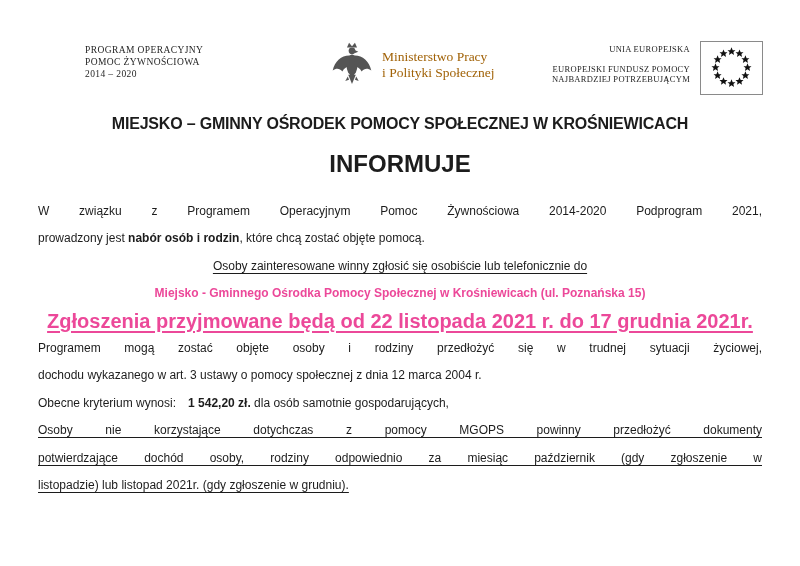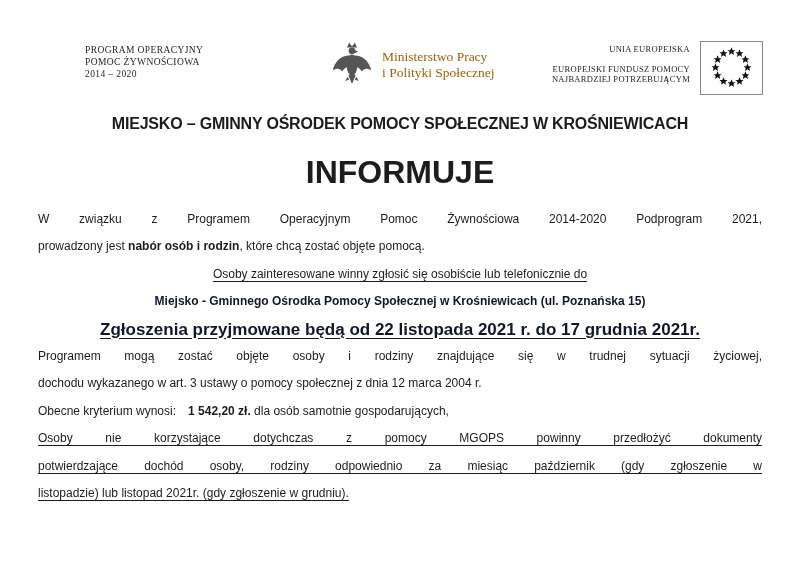--- a/index.html
+++ b/index.html
@@ -25,30 +25,30 @@
     position:absolute; right:110px; top:44px; text-align:right;
     font-family:"Liberation Serif", serif; font-size:8.5px; line-height:10.5px;
     letter-spacing:0.3px; color:#262626;
   }
   .eu-text .eu-l1 { margin-bottom:9px; }
   .eu-flag { position:absolute; right:37px; top:41px; }
 
   
   .main { position:absolute; top:112px; left:38px; width:724px; }
   .title1 { text-align:center; font-weight:bold; font-size:16px; line-height:24px; letter-spacing:-0.2px; }
-  .title2 { text-align:center; font-weight:bold; font-size:32px; line-height:40px; margin-top:16px; }
+  .title2 { text-align:center; font-weight:bold; font-size:24px; line-height:40px; margin-top:8px; }
 
   
   .textblock { margin-top:14px; }
   .line { font-size:12px; line-height:27.4px; white-space:nowrap; }
   .just { text-align:justify; text-align-last:justify; }
   .ctr  { text-align:center; }
   .und  { text-decoration:underline; text-underline-offset:3px; }
-  .red  { color:#0f172a; font-weight:bold; }
-  .big  { font-size:17px; }
+  .red  { color:#ec4899; font-weight:bold; }
+  .big  { font-size:20px; }
   .indent2 { padding-left:207px; }
   .crit-gap { display:inline-block; width:12px; }
   b { font-weight:bold; }
 </style>
 </head>
 <body>
 
 <div class="doc">
 
   <div class="header">
@@ -119,21 +119,21 @@
       <div class="line just">W związku z Programem Operacyjnym Pomoc Żywnościowa 2014-2020 Podprogram 2021,</div>
 
       <div class="line"><span>prowadzony jest </span><b>nabór osób i rodzin</b><span>, które chcą zostać objęte pomocą.</span></div>
 
       <div class="line ctr und">Osoby zainteresowane winny zgłosić się osobiście lub telefonicznie do</div>
 
       <div class="line ctr red">Miejsko - Gminnego Ośrodka Pomocy Społecznej w Krośniewicach (ul. Poznańska 15)</div>
 
       <div class="line ctr red und big">Zgłoszenia przyjmowane będą od 22 listopada 2021 r. do 17 grudnia 2021r.</div>
 
-      <div class="line just">Programem mogą zostać objęte osoby i rodziny znajdujące się w trudnej sytuacji życiowej,</div>
+      <div class="line just">Programem mogą zostać objęte osoby i rodziny przedłożyć się w trudnej sytuacji życiowej,</div>
       <div class="line">dochodu wykazanego w art. 3 ustawy o pomocy społecznej z dnia 12 marca 2004 r.</div>
 
       <div class="line"><span>Obecne kryterium wynosi:</span><span class="crit-gap"></span><b>1 542,20 zł.</b><span> dla osób samotnie gospodarujących,</span></div>
 
 
       <div class="line just und">Osoby nie korzystające dotychczas z pomocy MGOPS powinny przedłożyć dokumenty</div>
       <div class="line just und">potwierdzające dochód osoby, rodziny odpowiednio za miesiąc październik (gdy zgłoszenie w</div>
       <div class="line und">listopadzie) lub listopad 2021r. (gdy zgłoszenie w grudniu).</div>
 
     </div>

